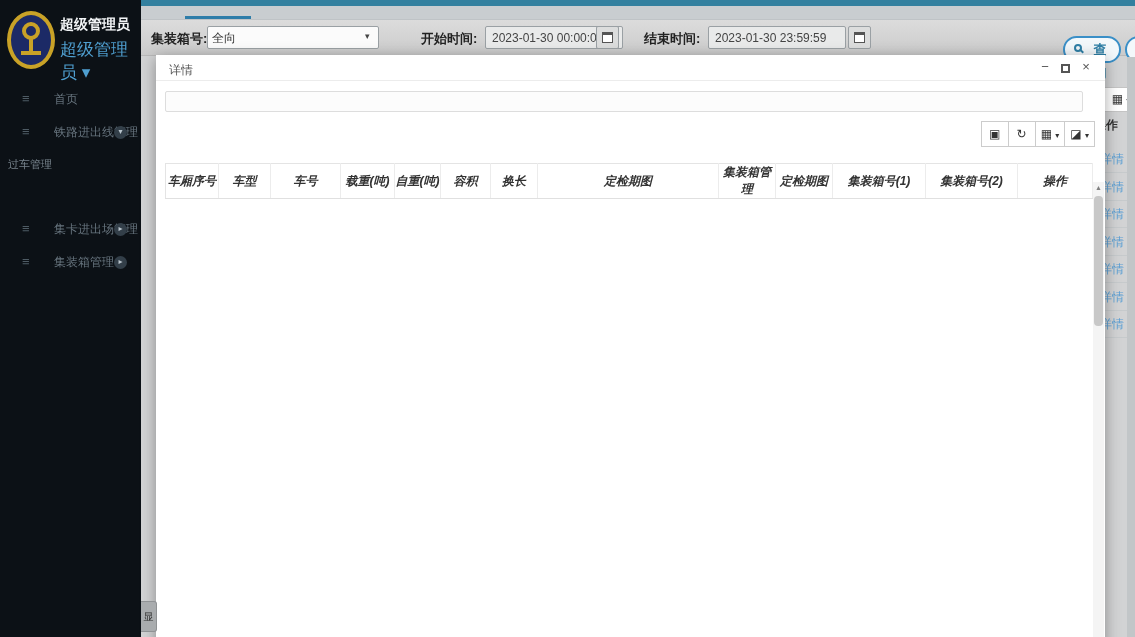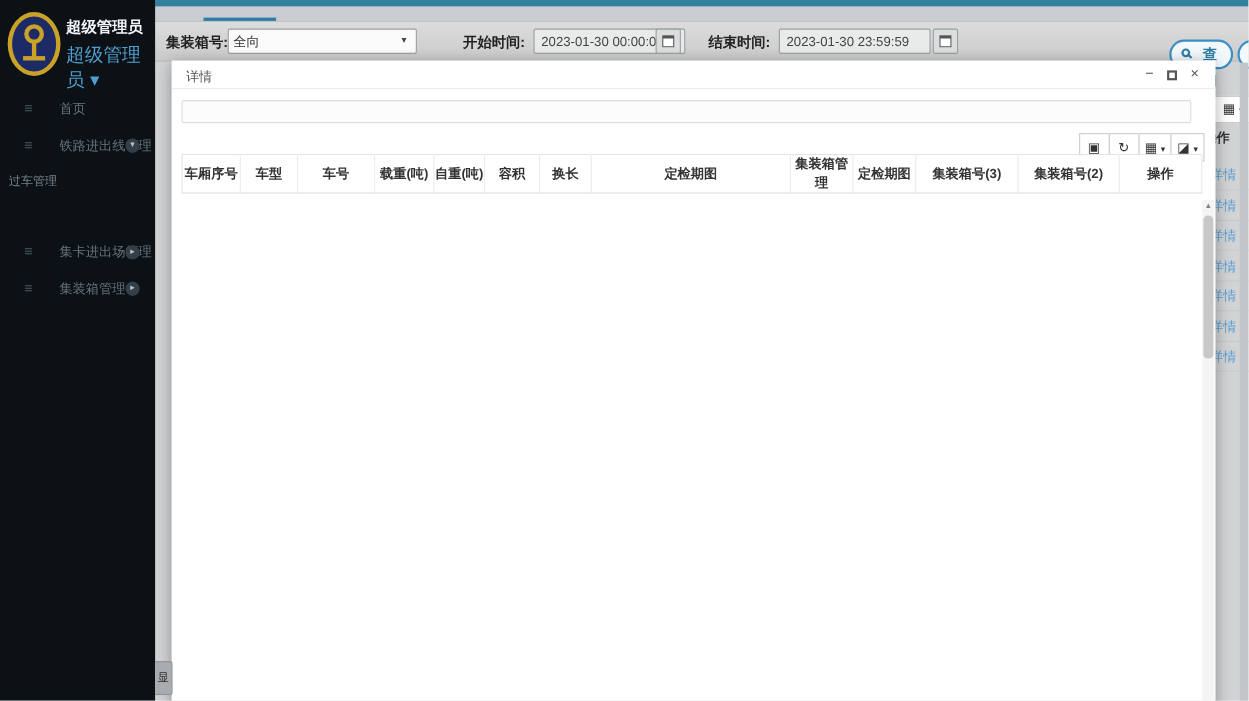--- a/index.html
+++ b/index.html
@@ -69,21 +69,21 @@
   .m-btn { width:14px; height:14px; color:#555; font-size:13px; line-height:14px; text-align:center; cursor:pointer; }
   .m-max { width:9px; height:9px; border:2px solid #555; margin-top:2px; }
   .m-search { position:absolute; left:9px; top:36px; width:918px; height:21px; border:1px solid #ddd;
               border-radius:2px; background:#fcfcfc; padding:0 6px; font-size:12px; }
   .m-toolbar { position:absolute; right:10px; top:66px; display:flex; }
   .tb-btn { height:26px; min-width:28px; background:#fff; border:1px solid #ccc; margin-left:-1px;
             font-size:12px; color:#333; text-align:center; line-height:24px; padding:0 5px; cursor:pointer; }
   .tb-caret { font-size:8px; color:#333; }
 
   
-  .tbl-wrap { position:absolute; left:9px; top:85px; width:900px; }
+  .tbl-wrap { position:absolute; left:9px; top:108px; width:900px;font-style:italic; }
   table.grid { border-collapse:collapse; table-layout:fixed; width:927px; border:1px solid #e4e4e4; }
   .grid th { height:30px; font-size:12px; color:#333; background:#fff; border-right:1px solid #ececec;
              border-bottom:1px solid #e0e0e0; font-weight:bold; }
 
   
   .vscroll { position:absolute; right:1px; top:127px; width:11px; bottom:2px; background:#f4f4f4; }
   .vs-arrow { position:absolute; left:0; width:11px; height:11px; font-size:7px; color:#808080; text-align:center; line-height:11px; cursor:pointer; }
   .vs-up { top:0; }
   .vs-thumb { position:absolute; left:1px; top:14px; width:9px; height:130px; background:#c8c8c8; border-radius:4px; cursor:grab; }
 </style>
@@ -209,21 +209,21 @@
             <th>车厢序号</th>
             <th>车型</th>
             <th>车号</th>
             <th>载重(吨)</th>
             <th>自重(吨)</th>
             <th>容积</th>
             <th>换长</th>
             <th>定检期图</th>
             <th>集装箱管理</th>
             <th>定检期图</th>
-            <th>集装箱号(3)</th>
+            <th>集装箱号(1)</th>
             <th>集装箱号(2)</th>
             <th>操作</th>
           </tr>
         </thead>
       <tbody id="grid-body"></tbody>
     </table>
   </div>
 
   <div class="vscroll">
     <span class="vs-arrow vs-up">▲</span>

